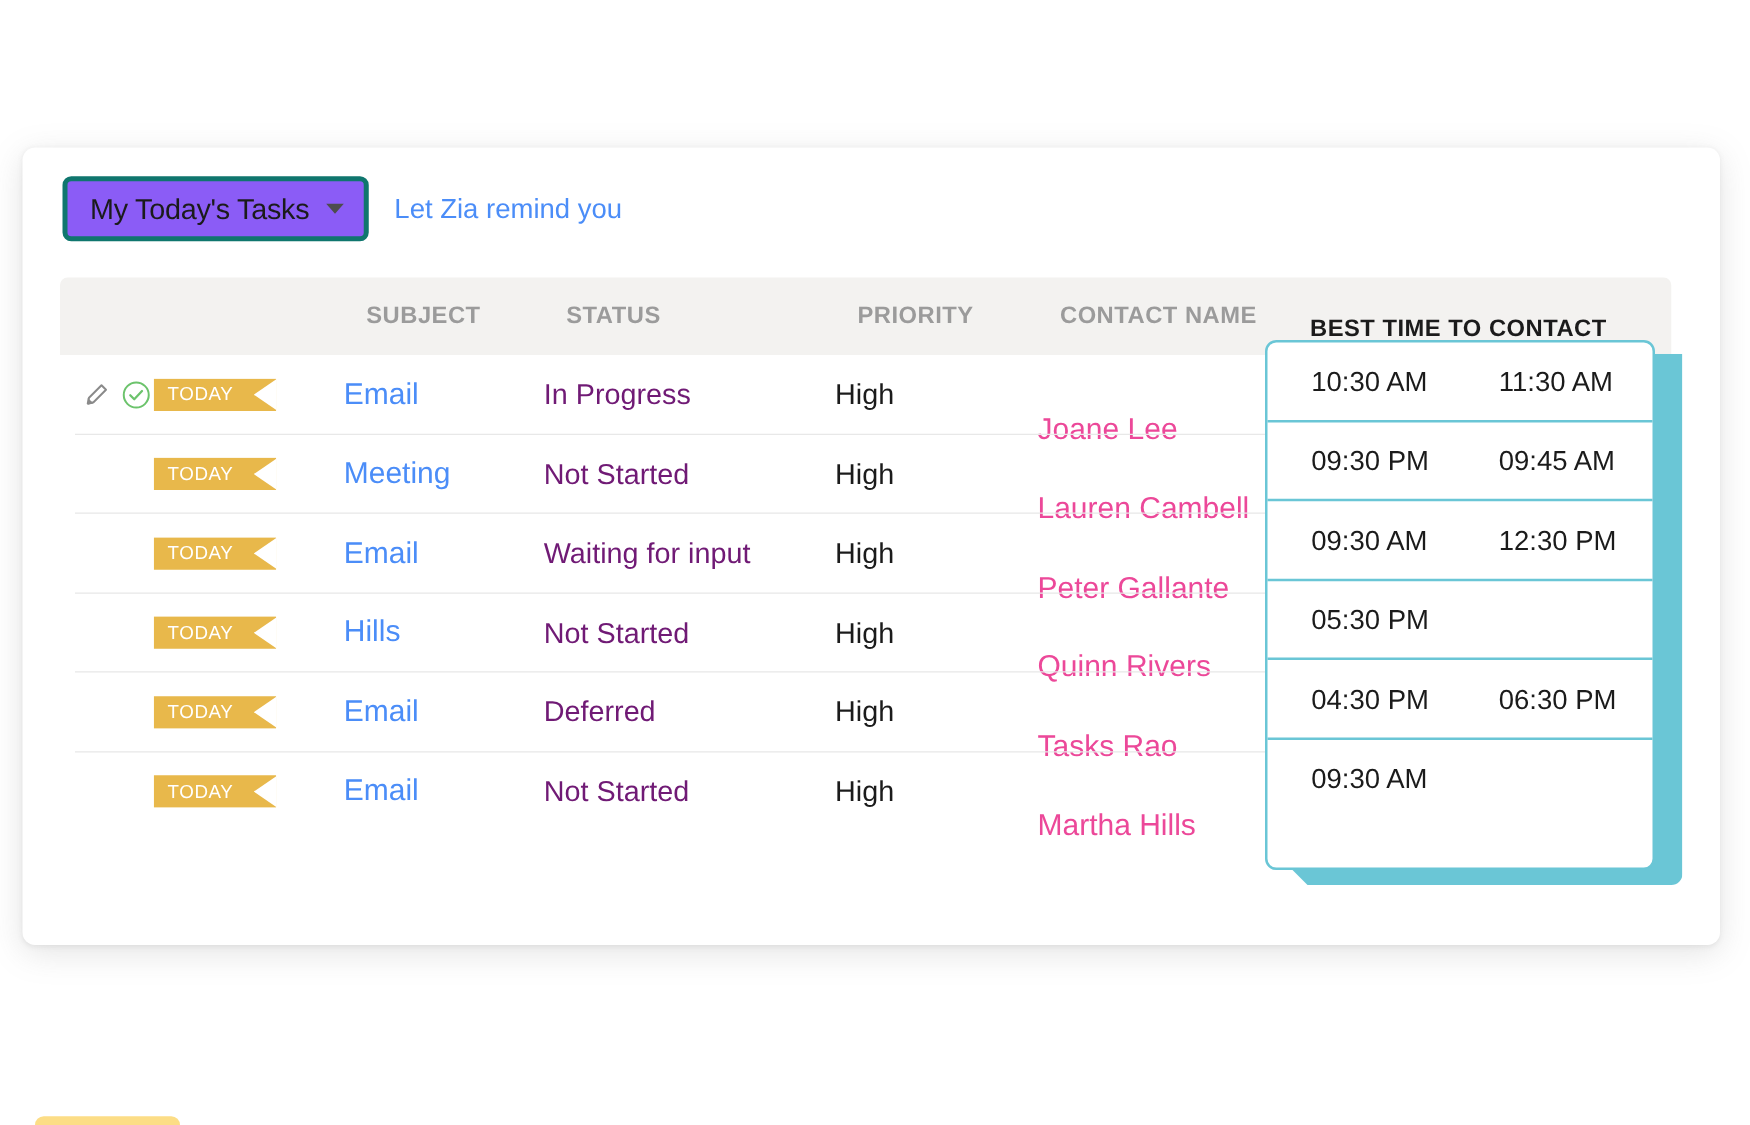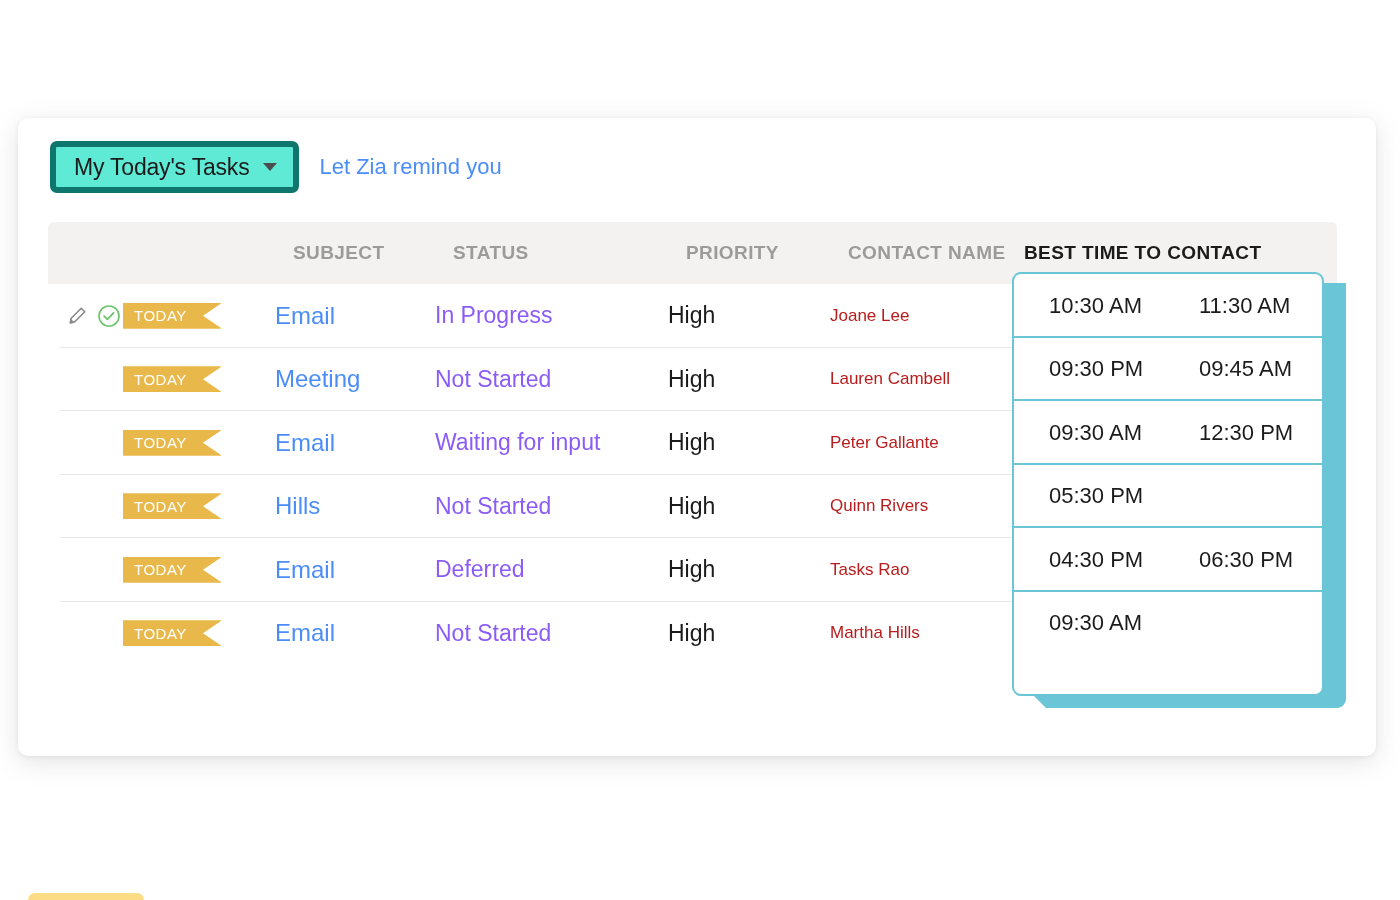--- a/index.html
+++ b/index.html
@@ -40,23 +40,23 @@
     display: flex;
     align-items: center;
     gap: 20px;
   }
   .view-select {
     display: flex;
     align-items: center;
     gap: 14px;
     height: 52px;
     padding: 0 16px 0 18px;
-    border: 6px solid #0f766e;
+    border: 4px solid #0f766e;
     border-radius: 7px;
-    background: #5eead4;
+    background: #8b5cf6;
     box-sizing: border-box;
     cursor: pointer;
   }
   .view-select-label {
     font-size: 23px;
     color: #1b1b1b;
     letter-spacing: -0.2px;
     white-space: nowrap;
   }
   .caret {
@@ -91,21 +91,21 @@
     align-items: center;
     font-size: 19px;
     letter-spacing: 0.4px;
     color: #9b9b9b;
     white-space: nowrap;
   }
   .col.c-subject   { left: 245px; }
   .col.c-status    { left: 405px; }
   .col.c-priority  { left: 638px; }
   .col.c-contact   { left: 800px; }
-  .col.c-best      { left: 976px; color: #1b1b1b; }
+  .col.c-best      { left: 1000px; color: #1b1b1b; margin-top: 11px; }
 
   .rows {
     position: absolute;
     left: 0; top: 166px;
     width: 1358px;
   }
   .row {
     position: relative;
     height: 63.5px;
   }
@@ -123,23 +123,23 @@
     position: absolute;
     top: 0;
     height: 63.5px;
     display: flex;
     align-items: center;
     white-space: nowrap;
   }
   .cell.c-icons    { left: 48px; gap: 9px; }
   .cell.c-badge    { left: 105px; }
   .cell.c-subject  { left: 257px; font-size: 24px; color: #4b8df8; cursor: pointer; }
-  .cell.c-status   { left: 417px; font-size: 23px; color: #8b5cf6; }
+  .cell.c-status   { left: 417px; font-size: 23px; color: #701a75; }
   .cell.c-priority { left: 650px; font-size: 23px; color: #1b1b1b; }
-  .cell.c-contact  { left: 812px; font-size: 17px; color: #b91c1c; cursor: pointer; }
+  .cell.c-contact  { left: 812px; font-size: 24px; color: #ec4899; cursor: pointer; margin-top: 28px; }
 
   
   .icon-pencil svg, .icon-check svg { display: block; }
 
   
   .ribbon {
     position: relative;
     height: 26px;
     width: 98px;
     background: #e8b84b;

